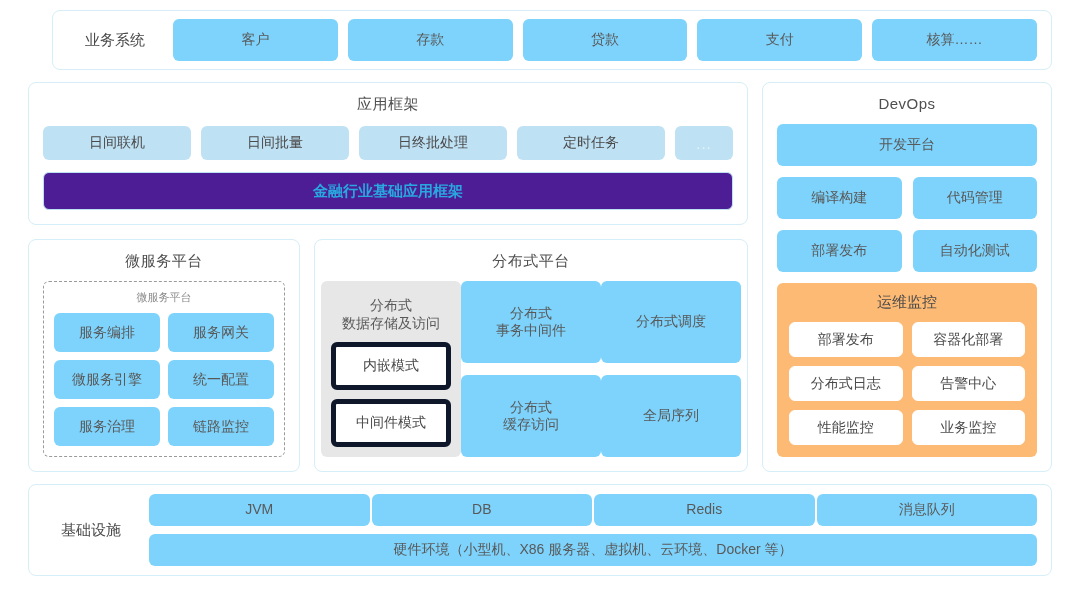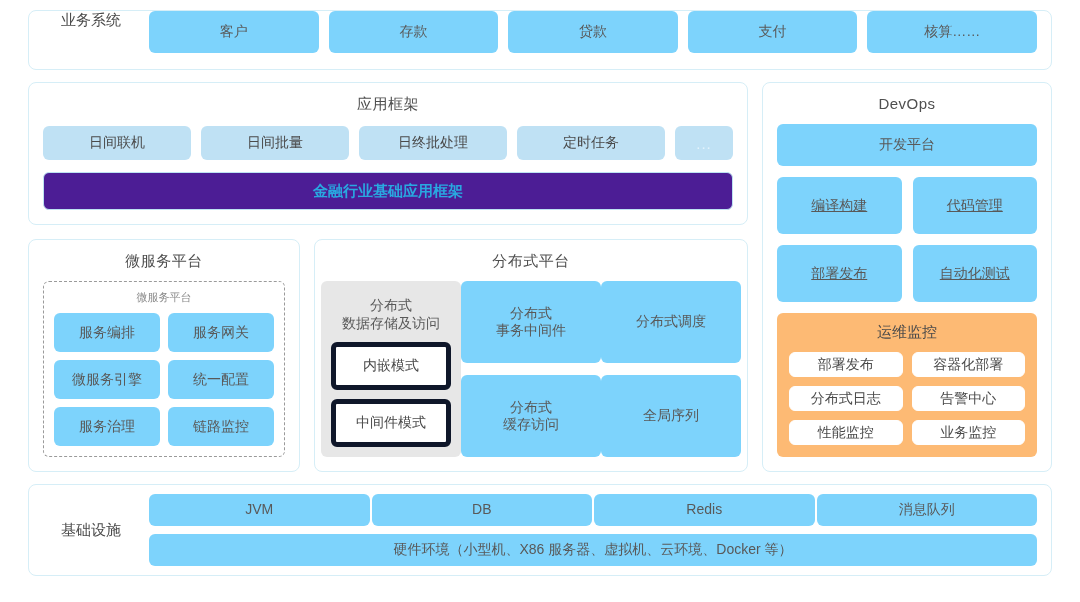--- a/index.html
+++ b/index.html
@@ -47,24 +47,25 @@
     background: #ffffff;
     border: 5px solid #0f172a;
     border-radius: 6px;
     display: flex; align-items: center; justify-content: center;
     font-size: 14px;
     color: #4a4a4a;
   }
 
   
   .biz-bar {
-    display: flex; 
+    display: flex; align-items: center;
     height: 60px;
     padding: 0 14px;
     gap: 10px;
+    margin-left: 24px;
   }
   .biz-label {
     width: 96px; flex: 0 0 96px;
     text-align: center;
     font-size: 15px; color: #4a4a4a;
   }
   .biz-bar .chip { flex: 1; height: 42px; }
 
   
   .mid { display: flex; gap: 14px; margin-top: 12px; height: 390px; }
@@ -115,21 +116,21 @@
   .dstore-modes { padding: 0 10px 10px; display: flex; flex-direction: column; gap: 9px; flex: 1; }
   .dstore-modes .chip-white { flex: 1; min-height: 48px; }
   .dist-col.c2 .chip, .dist-col.c3 .chip { flex: 1; }
 
   
   .devops { height: 100%; padding: 12px 14px 14px; display: flex; flex-direction: column; }
   .devops .panel-title { margin-bottom: 12px; }
   .devops .chip { font-size: 14px; }
   .dev-full { height: 42px; margin-bottom: 11px; }
   .dev-pair { display: flex; gap: 11px; margin-bottom: 11px; }
-  .dev-pair .chip { flex: 1; height: 57px; text-decoration: underline; }
+  .dev-pair .chip { flex: 1; height: 42px; }
   .ops-panel {
     flex: 1;
     background: #fdba74;
     border-radius: 6px;
     padding: 10px 12px 12px;
     display: flex; flex-direction: column;
   }
   .ops-title { text-align: center; font-size: 15px; color: #4a4a4a; margin-bottom: 10px; }
   .ops-grid { flex: 1; display: grid; grid-template-columns: 1fr 1fr; grid-template-rows: 1fr 1fr 1fr; gap: 9px; }
   .ops-grid .chip-white { border: 1px solid #ffffff; }

